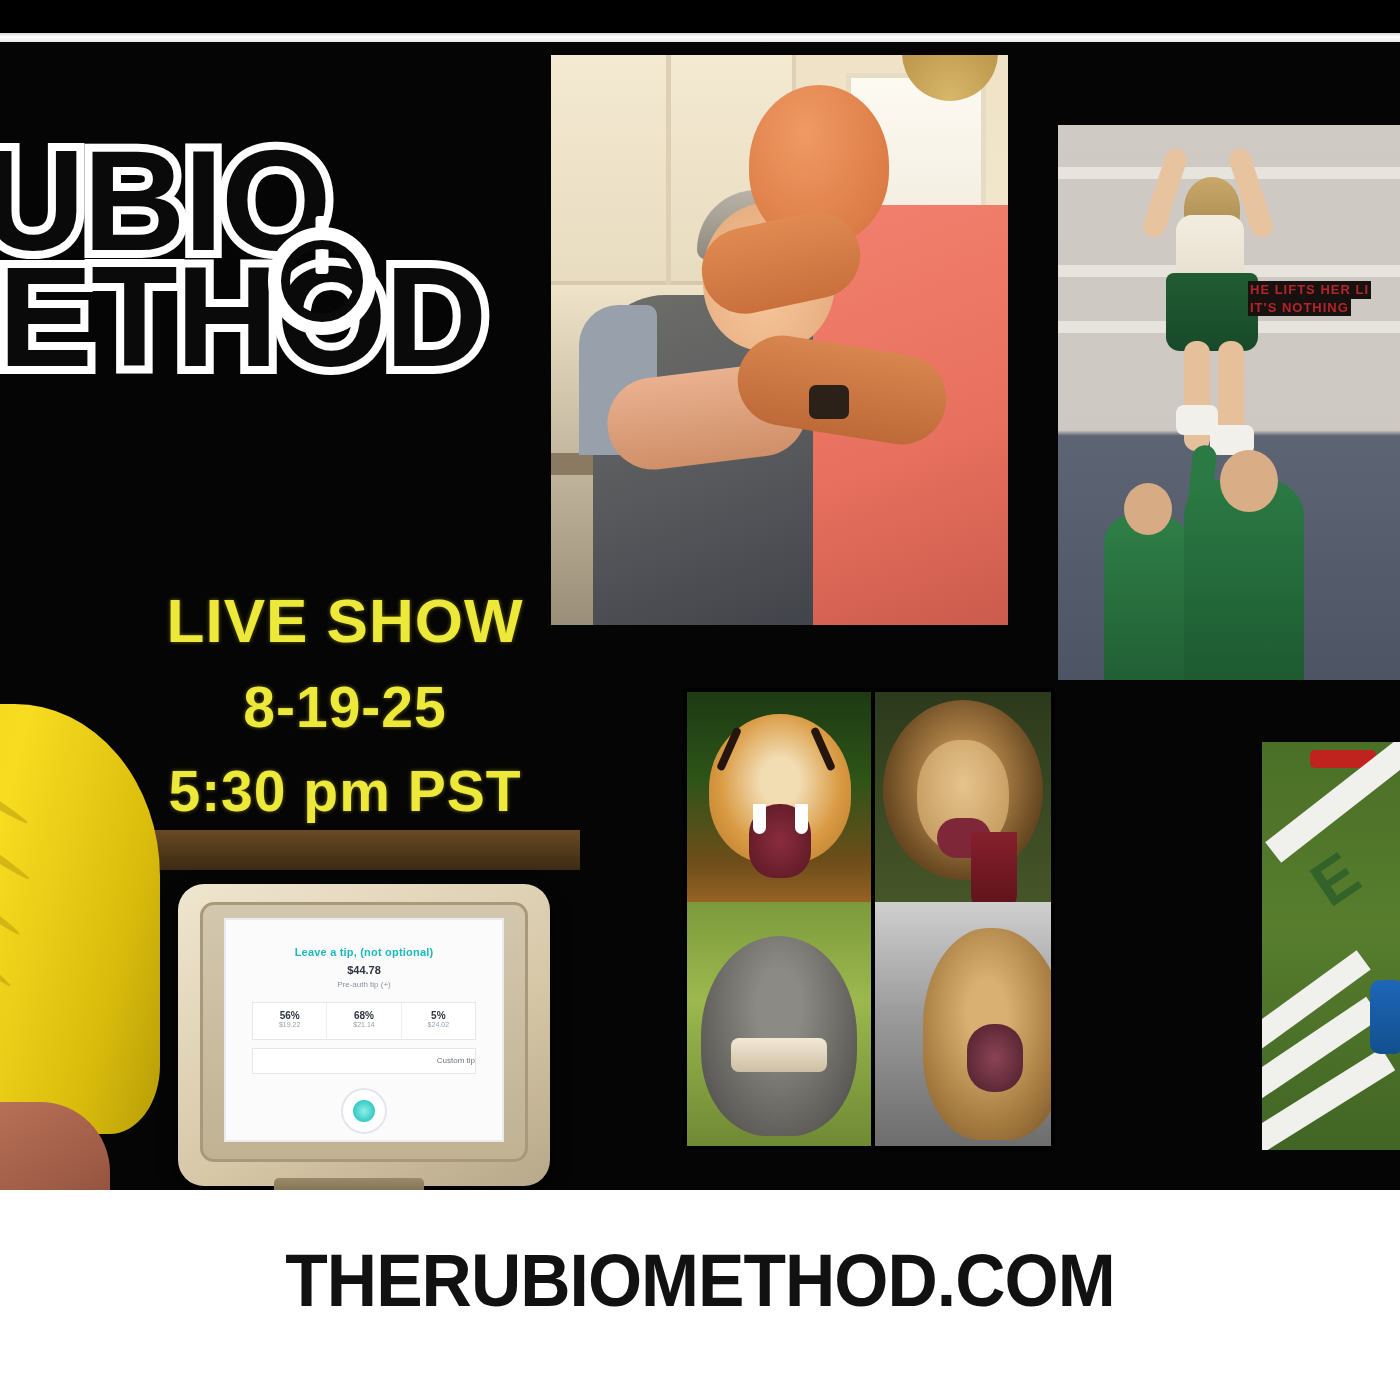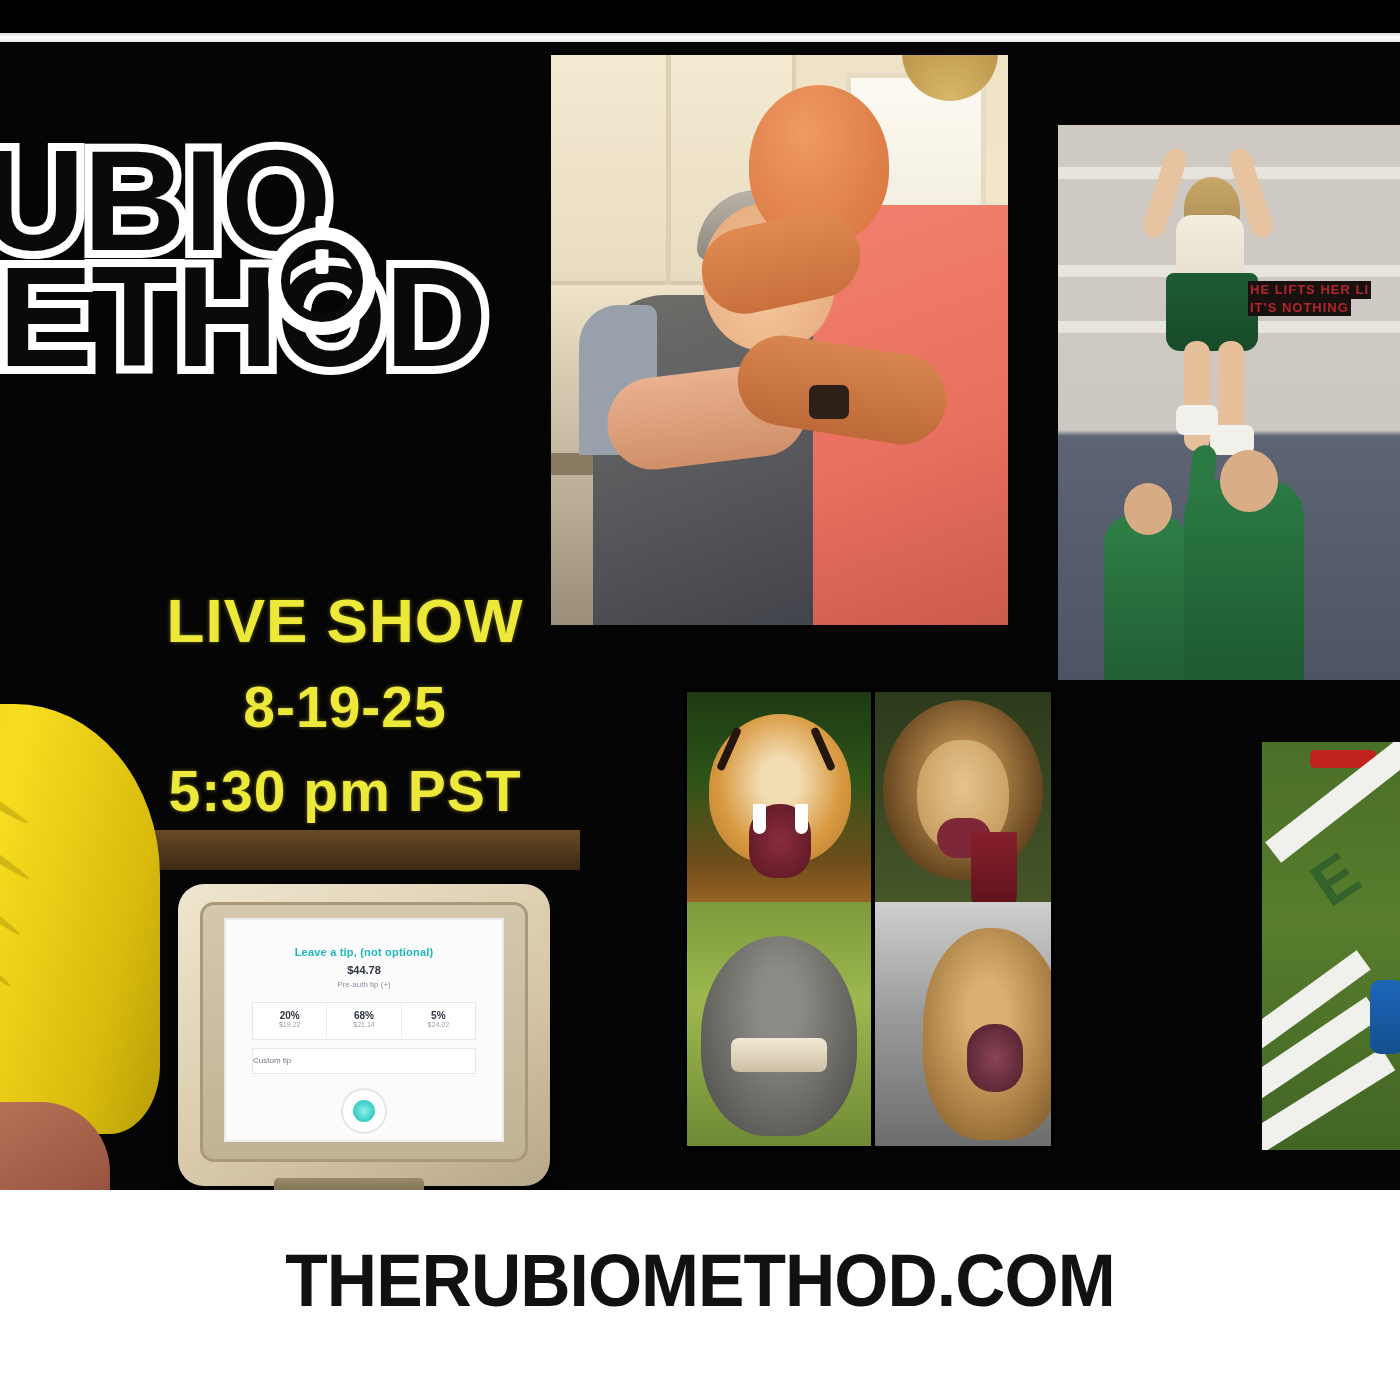--- a/index.html
+++ b/index.html
@@ -211,21 +211,21 @@
   .kiosk .s-sub{ position:absolute; left:0; right:0; top:60px; text-align:center;
      font-size:8px; color:#8a93a0; }
   .kiosk .s-opts{ position:absolute; left:26px; right:26px; top:82px; height:38px;
      display:flex; border:1px solid #e4e6ec; background:#fff; }
   .kiosk .s-opt{ flex:1; text-align:center; padding-top:7px;
      border-right:1px solid #eceef3; }
   .kiosk .s-opt:last-child{ border-right:none; }
   .kiosk .s-opt b{ display:block; font-size:10px; color:#2e3540; }
   .kiosk .s-opt i{ display:block; font-size:7px; color:#98a0ac; font-style:normal; }
   .kiosk .s-none{ position:absolute; left:26px; right:26px; top:128px; height:26px;
-     border:1px solid #e4e6ec; background:#fff; text-align:left; padding-top:7px;
+     border:1px solid #e4e6ec; background:#fff; text-align:right; padding-top:7px;
      font-size:8px; color:#6d7682; }
   .kiosk .s-logo{ position:absolute; left:50%; transform:translateX(-50%);
      top:168px; width:46px; height:46px; border-radius:50%;
      border:2px solid #e3e6ec; background:#fff; }
   .kiosk .s-logo:after{ content:""; position:absolute; left:50%; top:50%;
      transform:translate(-50%,-50%); width:22px; height:22px; border-radius:50%;
      background:radial-gradient(#8ff0ea,#0fb9b4); }
   .kiosk .foot{ position:absolute; left:96px; bottom:-16px; width:150px; height:24px;
      background:linear-gradient(#9b8a68,#6d6145); border-radius:5px; }
 
@@ -366,21 +366,21 @@
 
     <div class="kiosk">
       <div class="case"></div>
       <div class="bezel"></div>
       <div class="screen">
         <div class="s-title">Leave a tip, (not optional)</div>
         <div class="s-amt">$44.78</div>
         <div class="s-sub">Pre-auth tip (+)</div>
         <div class="s-opts">
           <div class="s-opt">
-            <b>20%</b>
+            <b>56%</b>
             <i>$19.22</i>
           </div>
           <div class="s-opt">
             <b>68%</b>
             <i>$21.14</i>
           </div>
           <div class="s-opt">
             <b>5%</b>
             <i>$24.02</i>
           </div>

